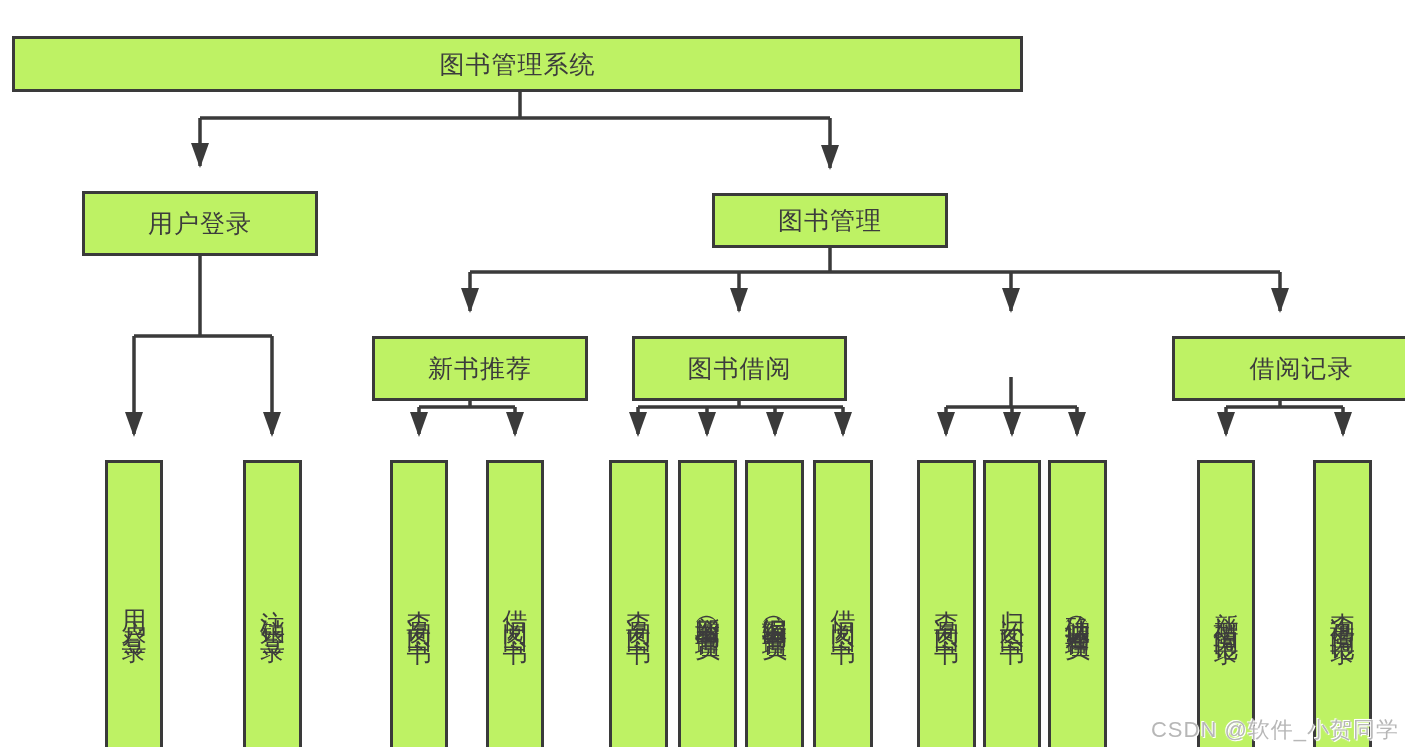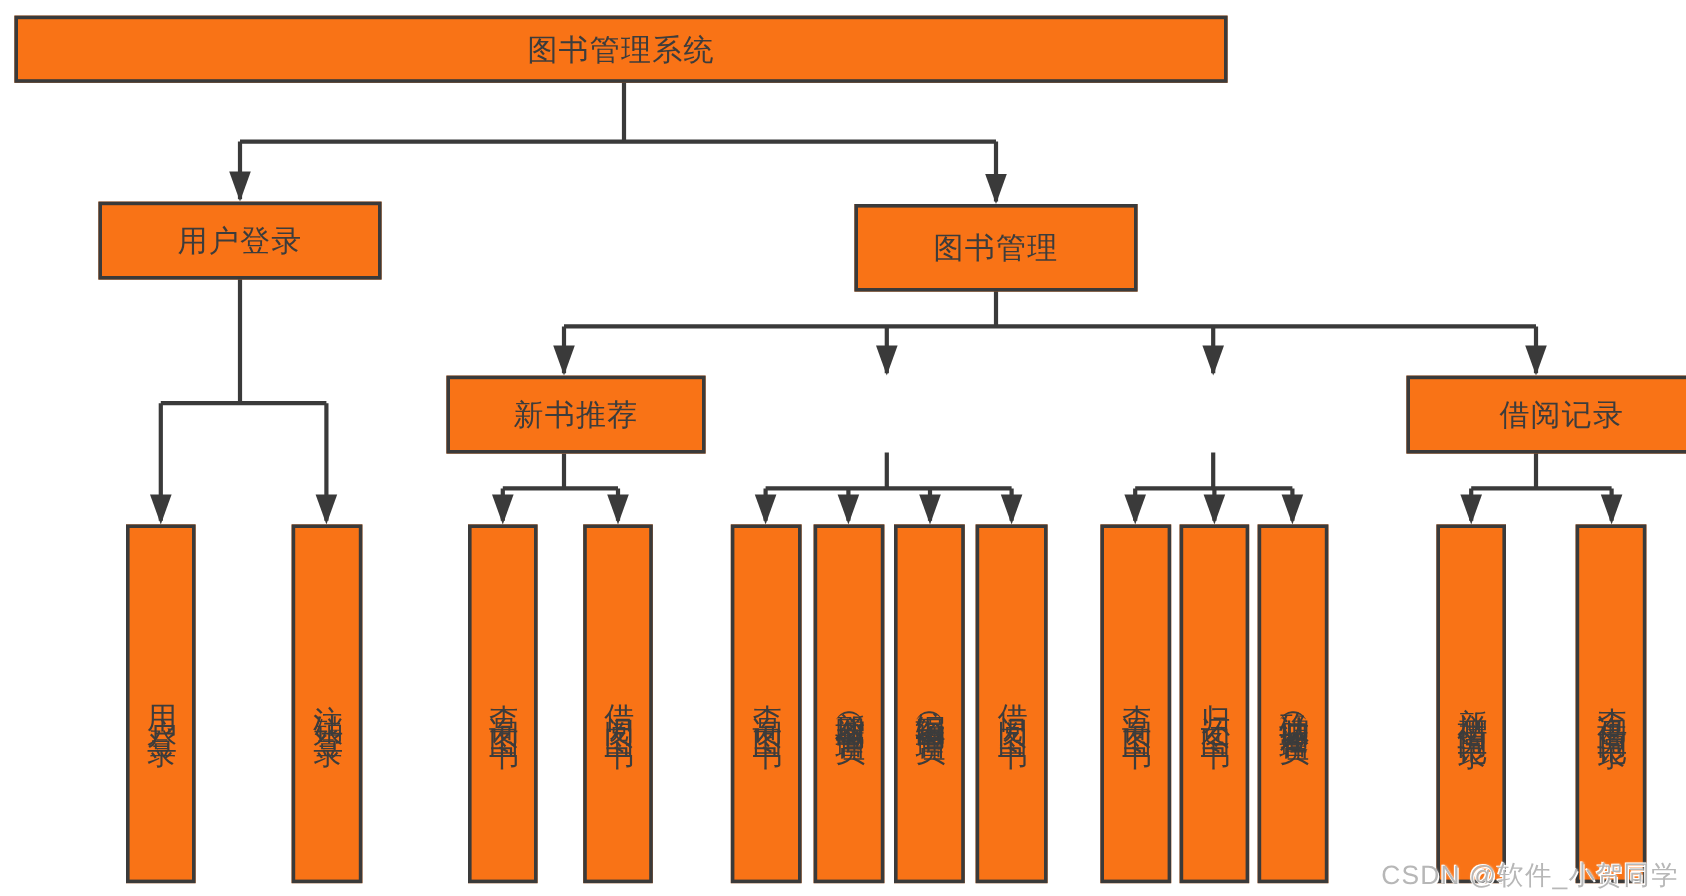--- a/index.html
+++ b/index.html
@@ -2,23 +2,23 @@
 <html><head>
 <meta charset="utf-8">
 <style>
   html,body{margin:0;padding:0;background:#ffffff;}
   .canvas{
     position:relative;width:1405px;height:747px;background:#ffffff;overflow:hidden;
     font-family:"Liberation Sans","DejaVu Sans",sans-serif;color:#3c3c3c;
   }
   .wires{position:absolute;left:0;top:0;width:1405px;height:747px;}
   .box{
-    position:absolute;box-sizing:border-box;border:3px solid #3a3a3a;background:#f97316;
+    position:absolute;box-sizing:border-box;border:3px solid #3a3a3a;background:#bef264;
     display:flex;align-items:center;justify-content:center;
-    font-size:25px;color:#3c3c3c;letter-spacing:1px;
+    font-size:25px;color:#3c3c3c;letter-spacing:1px;margin-top:23px;
   }
   .leaf{border-width:3px;}
   .vtext{
     writing-mode:vertical-rl;text-orientation:mixed;
     line-height:1;white-space:nowrap;
   }
   .sp10{letter-spacing:10px;}
   .sp6{letter-spacing:6px;}
   .sp4{letter-spacing:3px;}
   .watermark{
@@ -66,26 +66,29 @@
     </g>
   </svg>
 
   <div class="box" style="left:12px;top:13px;width:1011px;height:56px;">
     <span>图书管理系统</span>
   </div>
 
   <div class="box" style="left:82px;top:168px;width:236px;height:65px;">
     <span>用户登录</span>
   </div>
-  <div class="box" style="left:712px;top:170px;width:236px;height:73px;">
+  <div class="box" style="left:712px;top:170px;width:236px;height:55px;">
     <span>图书管理</span>
   </div>
 
   <div class="box" style="left:372px;top:313px;width:216px;height:65px;">
     <span>新书推荐</span>
+  </div>
+  <div class="box" style="left:632px;top:313px;width:215px;height:65px;">
+    <span>图书借阅</span>
   </div>
   <div class="box" style="left:1172px;top:313px;width:259px;height:65px;">
     <span>借阅记录</span>
   </div>
 
   <div class="box leaf" style="left:105px;top:437px;width:58px;height:299px;">
     <span class="vtext sp10">用户登录</span>
   </div>
   <div class="box leaf" style="left:243px;top:437px;width:59px;height:299px;">
     <span class="vtext sp10">注销登录</span>

